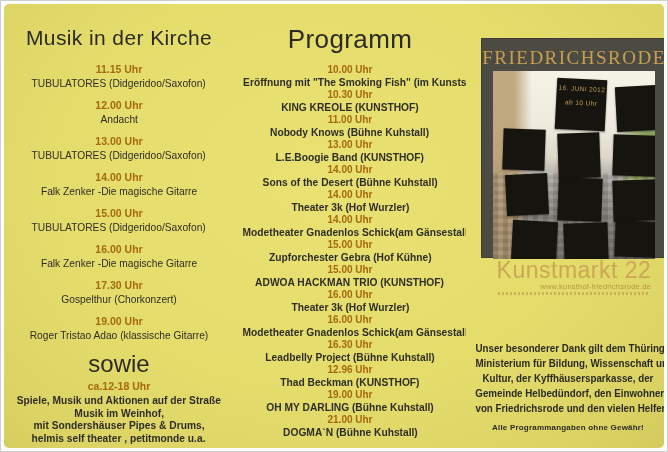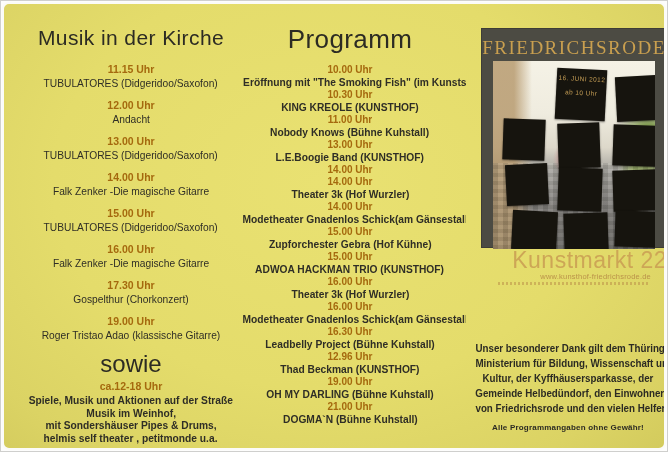--- a/index.html
+++ b/index.html
@@ -3,42 +3,42 @@
 <meta charset="utf-8">
 <style>
   html,body{margin:0;padding:0;background:#e9e9e7;}
   .canvas{position:relative;width:668px;height:452px;background:#fdfdfc;
           font-family:"Liberation Sans",sans-serif;overflow:hidden;
           border:1px solid #cfcfcd;box-sizing:border-box;}
   .page{position:absolute;inset:1px;border-radius:7px;border:2px solid #fbfbf8;box-sizing:border-box;
         background:radial-gradient(ellipse at 48% 40%, #e9e172 0%, #e4dc6b 55%, #dbd364 85%, #d3cb5d 100%);
         overflow:hidden;}
   .col{position:absolute;top:0;bottom:0;text-align:center;overflow:hidden;}
-  .col-left{left:12px;width:230px;}
+  .col-left{left:0;width:230px;}
   .col-mid{left:230px;width:232px;}
   .col-right{left:462px;width:204px;text-align:center;}
 
   .h-main{color:#2c2b23;letter-spacing:.4px;}
   .col-left .h-main{margin:22px 0 12px;font-size:21px;}
   .col-mid  .h-main{margin:20px 0 9px;font-size:26px;}
   .sowie{margin:3px 12px 2px;font-size:24px;color:#2c2b23;}
 
   .time{font-size:10.5px;font-weight:700;color:#a5690e;line-height:14px;}
   .eventL{font-size:11px;font-weight:400;color:#2f2e26;line-height:14px;}
   .pairL{margin-bottom:8px;}
   .pairM{margin:0;}
   .pairM .time{font-size:10px;line-height:12px;}
   .eventM{font-size:11px;font-weight:700;color:#2f2e26;line-height:13px;}
   .narrow{display:inline-block;transform:scaleX(.93);transform-origin:50% 50%;white-space:nowrap;}
 
   .extra .time{line-height:13px;margin-bottom:1px;}
   .extra-line{font-size:11px;font-weight:700;color:#2f2e26;line-height:12.5px;}
 
   
-  .poster{position:absolute;left:15px;top:24px;width:186px;height:220px;background:#4c4b43;
+  .poster{position:absolute;left:15px;top:34px;width:186px;height:220px;background:#4c4b43;
           box-shadow:0 0 0 1px #3e3d36 inset;}
   .poster-title{margin-top:9px;font-family:"Liberation Serif",serif;font-size:19px;letter-spacing:1.5px;
                 color:#c99f4f;font-weight:400;}
   .photo{position:absolute;left:12px;top:33px;width:162px;height:188px;overflow:hidden;
          background-color:#cfccc2;
          background-image:
            radial-gradient(circle at 48% 52%, rgba(185,70,75,.85) 0 5px, rgba(205,120,120,.45) 9px, rgba(205,120,120,0) 18px),
            radial-gradient(circle at 96% 40%, rgba(122,150,72,.9) 0 12px, rgba(122,150,72,0) 32px),
            radial-gradient(circle at 92% 58%, rgba(150,175,90,.8) 0 9px, rgba(150,175,90,0) 24px),
            linear-gradient(90deg, rgba(180,150,105,.8) 0 13%, rgba(180,150,105,0) 24%),
@@ -57,21 +57,21 @@
   .sq:nth-of-type(8){left:74%;top:58%;width:27%;height:22%;transform:rotate(-2deg);}
   .sq:nth-of-type(9){left:12%;top:80%;width:28%;height:21%;transform:rotate(3deg);}
   .sq:nth-of-type(10){left:44%;top:81%;width:27%;height:20%;transform:rotate(-2deg);}
   .sq:nth-of-type(11){left:75%;top:80%;width:26%;height:19%;transform:rotate(2deg);}
   .sq-date{position:absolute;left:39%;top:4%;width:31%;height:27%;background:#16140e;
            transform:rotate(3deg);box-shadow:0 1px 2px rgba(0,0,0,.45);
            color:#c39c54;text-align:center;}
   .sq-date .d1{margin-top:6px;font-size:6.5px;letter-spacing:.4px;white-space:nowrap;}
   .sq-date .d2{margin-top:7px;font-size:6.5px;letter-spacing:.4px;}
   .kunstmarkt{position:absolute;left:0;right:0;top:219px;font-size:23px;letter-spacing:.5px;
-              color:#cda656;text-align:right;}
+              color:#cda656;text-align:center;}
   .www{position:absolute;top:244px;right:16px;font-size:7.5px;color:#bb934a;letter-spacing:.2px;}
   .fineprint{position:absolute;top:254px;left:9%;width:82%;height:3px;
              background:repeating-linear-gradient(90deg, rgba(190,150,75,.6) 0 2px, transparent 2px 4px);}
 
   .thanks{position:absolute;left:2px;right:2px;top:337px;color:#2c2b23;font-weight:700;
           font-size:10.5px;line-height:15px;text-align:center;}
   .disclaimer{position:absolute;left:0;right:0;top:419px;text-align:center;
               font-size:8px;font-weight:700;color:#2c2b23;letter-spacing:.2px;}
 </style>
 </head>
@@ -141,20 +141,21 @@
     <div class="pairM">
       <div class="time">11.00 Uhr</div>
       <div class="eventM"><span class="narrow">Nobody Knows (Bühne Kuhstall)</span></div>
     </div>
     <div class="pairM">
       <div class="time">13.00 Uhr</div>
       <div class="eventM"><span class="narrow">L.E.Boogie Band (KUNSTHOF)</span></div>
     </div>
     <div class="pairM">
       <div class="time">14.00 Uhr</div>
+      <div class="eventM"><span class="narrow">Sons of the Desert (Bühne Kuhstall)</span></div>
     </div>
     <div class="pairM">
       <div class="time">14.00 Uhr</div>
       <div class="eventM"><span class="narrow">Theater 3k (Hof Wurzler)</span></div>
     </div>
     <div class="pairM">
       <div class="time">14.00 Uhr</div>
       <div class="eventM"><span class="narrow">Modetheater Gnadenlos Schick(am Gänsestall)</span></div>
     </div>
     <div class="pairM">

